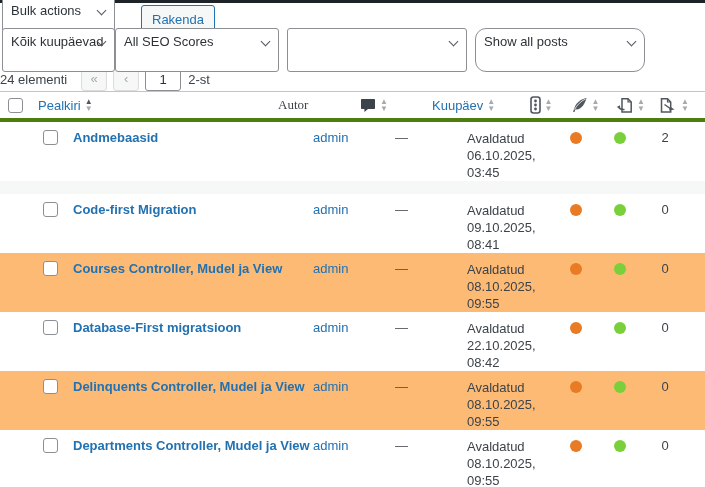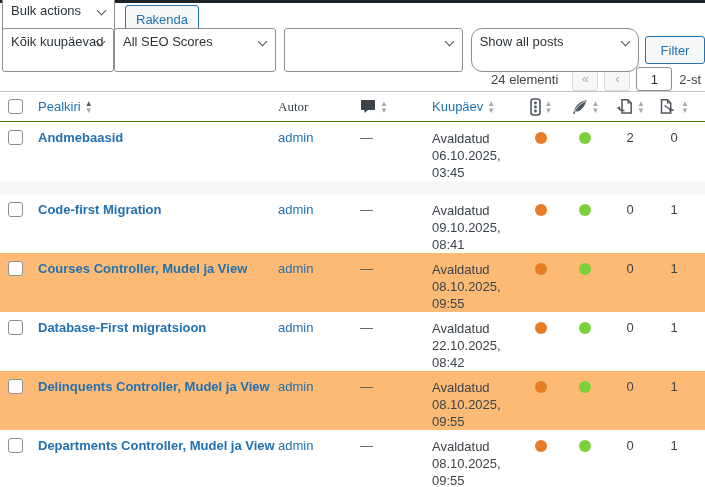--- a/index.html
+++ b/index.html
@@ -16,52 +16,52 @@
             background:#fff; color:#2c3338; line-height:26px; padding:0 26px 0 8px;
             cursor:pointer; white-space:nowrap; overflow:hidden; }
   .chev { position:absolute; right:9px; top:9px; width:7px; height:7px;
           border-right:1.6px solid #50575e; border-bottom:1.6px solid #50575e;
           transform:rotate(45deg); }
   .btn { height:28px; border:1px solid #2271b1; border-radius:3px; background:#f6f7f7;
          color:#2271b1; font-size:13px; padding:0 10px; cursor:pointer;
          font-family:"Liberation Sans",sans-serif; }
   .w-bulk{width:113px;} .w-date{width:113px;} .w-seo{width:164px; }
   .w-read{width:180px; margin-left:8px;} .w-posts{width:170px; margin-left:8px;border-radius:11px;}
-  .btn-apply{ margin-left:10px; min-width:64px; }
+  .btn-apply{ margin-left:26px; min-width:64px; }
   .btn-filter{ margin-left:6px; min-width:60px; }
 
   
-  .pagination { height:24px; display:flex; align-items:center; justify-content:flex-end;
+  .pagination { height:24px; display:flex; align-items:center; 
                 padding-right:4px; }
   .pg-count { margin-right:8px; color:#3c434a; }
   .pg-btn { width:26px; height:24px; margin-left:6px; border:1px solid #dcdcde; border-radius:3px;
             background:#f6f7f7; color:#a7aaad; font-size:13px; line-height:22px; text-align:center;
             cursor:default; }
   .pg-input { width:36px; height:24px; margin-left:6px; border:1px solid #8c8f94; border-radius:3px;
               text-align:center; font-size:13px; color:#2c3338; font-family:"Liberation Sans",sans-serif; }
   .pg-total { margin-left:7px; color:#3c434a; }
 
   
   .table { border-top:1px solid #c3c4c7; }
   .tr, .thead { display:grid;
     grid-template-columns:36px 240px 82px 72px 90px 42px 46px 44px 44px; }
-  .thead { height:30px; border-bottom:1px solid #4d7c0f; align-items:center; }
+  .thead { height:30px; border-bottom:4px solid #4d7c0f; align-items:center; }
   .th { display:flex; align-items:center; }
   .hlink { color:#2271b1; text-decoration:none; cursor:pointer; }
   .hlabel { color:#3c434a;font-family:Liberation Serif, serif; }
   .sorter { display:inline-flex; flex-direction:column; margin-left:4px; line-height:0; }
   .sorter span { font-size:8px; line-height:7px; color:#a7aaad; }
   .sorter .up.active { color:#50575e; }
 
   .cb { width:15px; height:15px; border:1px solid #8c8f94; border-radius:3px; background:#fff;
         display:inline-block; cursor:pointer; }
   .c-cb { padding-left:8px; }
   .c-pad { padding-left:2px; }
 
-  .tr { min-height:52px; }
+  .tr { min-height:52px;padding-left:35px; }
   .tr.short { min-height:48px; }
   .gap-row { height:13px; background:#f6f7f7; }
   .tr.stripe { background:#fdba74; }
   .td { padding-top:8px; }
   .td.c-cb { padding-top:8px; }
   .title { color:#2271b1; font-weight:bold; text-decoration:none; cursor:pointer; }
   .alink { color:#2271b1; text-decoration:none; cursor:pointer; }
   .dash { color:#50575e; }
   .c-date .status { display:block; line-height:17px; }
   .c-date .date { display:block; line-height:17px; }
@@ -97,21 +97,20 @@
         <span>All SEO Scores</span>
         <i class="chev"></i>
       </div>
       <div class="select w-read">
         <i class="chev"></i>
       </div>
       <div class="select w-posts">
         <span>Show all posts</span>
         <i class="chev"></i>
       </div>
-      <button class="btn btn-filter">Filter</button>
     </div>
   </div>
 
   <div class="pagination">
     <span class="pg-count">24 elementi</span>
     <span class="pg-btn">«</span>
     <span class="pg-btn">‹</span>
     <input class="pg-input" value="1" style="">
     <span class="pg-total">2-st</span>
   </div>

